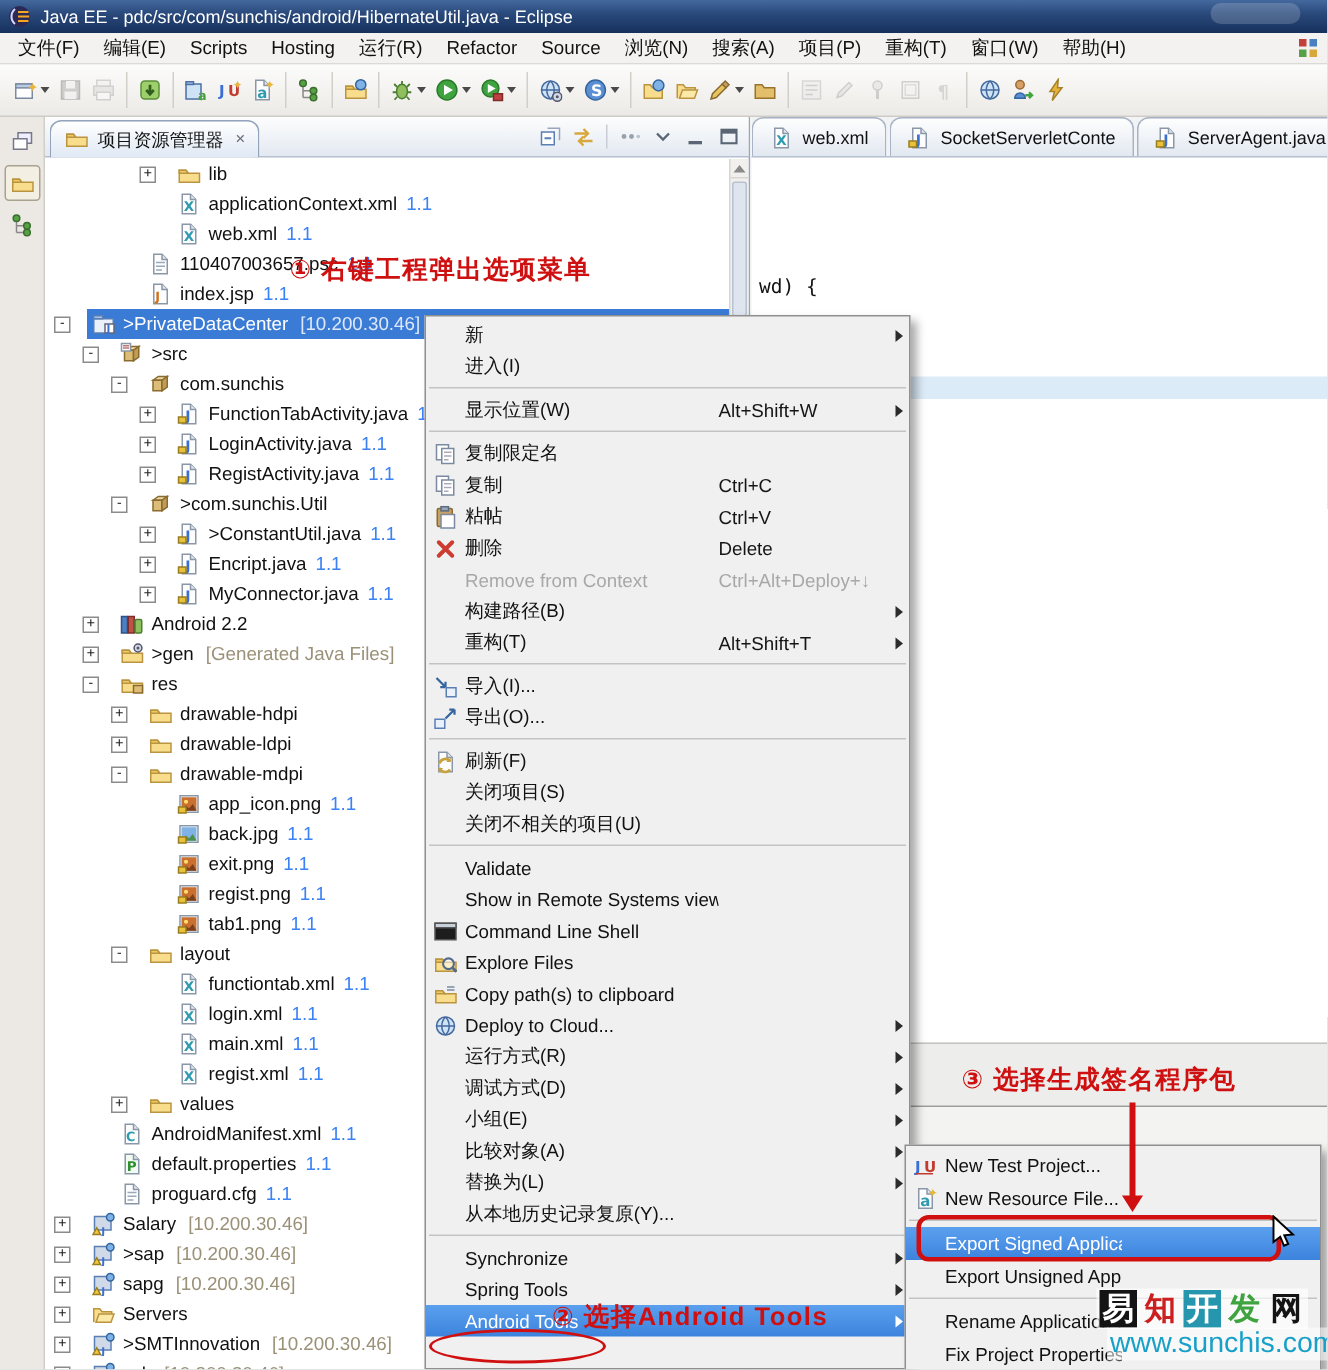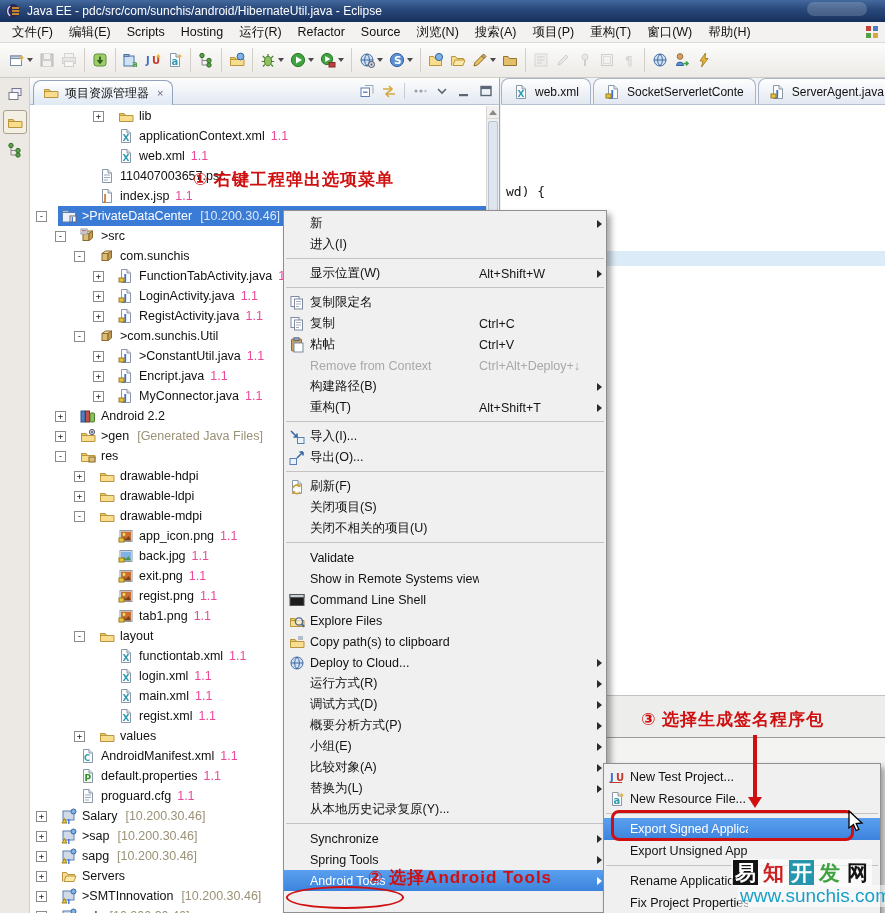--- a/index.html
+++ b/index.html
@@ -44,21 +44,21 @@
   .exp-toolsep{width:1px;height:16px;background:#c8ccd4;margin:0 2px}
   
   .tree{position:absolute;left:0;top:28px;right:13px;bottom:0;overflow:hidden;font-size:12.5px}
   .trow{height:20px;display:flex;align-items:center;white-space:nowrap}
   .tgap{width:22px;flex:none;display:flex;align-items:center}
   .tbox{width:11px;height:11px;border:1px solid #8b8b8b;background:#fff;font-size:9px;line-height:9px;
     text-align:center;color:#222;font-family:"DejaVu Sans Mono",monospace}
   .ticon{width:16px;height:16px;flex:none;margin-right:5px}
   .tcontent{display:flex;align-items:center;flex:1;height:20px;padding:0 3px}
   .tcontent.sel{background:#3a7bd5;color:#fff}
-  .tver{color:#ec4899;margin-left:6px}
+  .tver{color:#3b82f6;margin-left:6px}
   .tsfx{color:#9b9178;margin-left:8px}
   .tcontent.sel .tver,.tcontent.sel .tsfx{color:#dce8fa}
   
   .vsb{position:absolute;right:0;top:28px;width:13px;bottom:0;background:#f1f0ee;border-left:1px solid #d8d6d2}
   .vsb .up{height:13px;display:flex;align-items:center;justify-content:center;border-bottom:1px solid #d8d6d2}
   .tri-up{width:0;height:0;border-left:4px solid transparent;border-right:4px solid transparent;border-bottom:5px solid #8a8a8a}
   .vsb .thumb{margin:2px 1px;height:90px;background:#dfe5ee;border:1px solid #b9c2d0;border-radius:2px}
   
   .editor{position:absolute;left:501px;top:78px;right:0;bottom:0;background:#fff}
   .tabsbar{position:absolute;left:0;top:0;right:0;height:27px;background:#f2f3f5;border-bottom:1px solid #b5c0d0;
@@ -1208,20 +1208,30 @@
           <svg width="16" height="16" viewBox="0 0 16 16">
             <rect x="2.5" y="2" width="10" height="12" rx="1" fill="#c8a165" stroke="#8a6b2f"></rect>
             <rect x="5" y="0.8" width="5" height="2.8" fill="#9aa7b8" stroke="#5a6b80"></rect>
             <rect x="5" y="6" width="9" height="9" fill="#fff" stroke="#7b8aa0"></rect>
           </svg>
         </span>
         <span class="ml">粘帖</span>
         <span class="msc">Ctrl+V</span>
         <span class="mar"></span>
       </div>
+      <div class="mi">
+        <span class="mic">
+          <svg width="16" height="16" viewBox="0 0 16 16">
+            <path d="M3.5 3.5 L12.5 12.5 M12.5 3.5 L3.5 12.5" stroke="#cd3c30" stroke-width="2.6" stroke-linecap="round"></path>
+          </svg>
+        </span>
+        <span class="ml">删除</span>
+        <span class="msc">Delete</span>
+        <span class="mar"></span>
+      </div>
       <div class="mi dis">
         <span class="mic"></span>
         <span class="ml">Remove from Context</span>
         <span class="msc">Ctrl+Alt+Deploy+↓</span>
         <span class="mar"></span>
       </div>
       <div class="mi">
         <span class="mic"></span>
         <span class="ml">构建路径(B)</span>
         <span class="msc"></span>
@@ -1353,28 +1363,20 @@
         <span class="mic"></span>
         <span class="ml">运行方式(R)</span>
         <span class="msc"></span>
         <span class="mar">
           <span class="tri-r"></span>
         </span>
       </div>
       <div class="mi">
         <span class="mic"></span>
         <span class="ml">调试方式(D)</span>
-        <span class="msc"></span>
-        <span class="mar">
-          <span class="tri-r"></span>
-        </span>
-      </div>
-      <div class="mi">
-        <span class="mic"></span>
-        <span class="ml">概要分析方式(P)</span>
         <span class="msc"></span>
         <span class="mar">
           <span class="tri-r"></span>
         </span>
       </div>
       <div class="mi">
         <span class="mic"></span>
         <span class="ml">小组(E)</span>
         <span class="msc"></span>
         <span class="mar">

